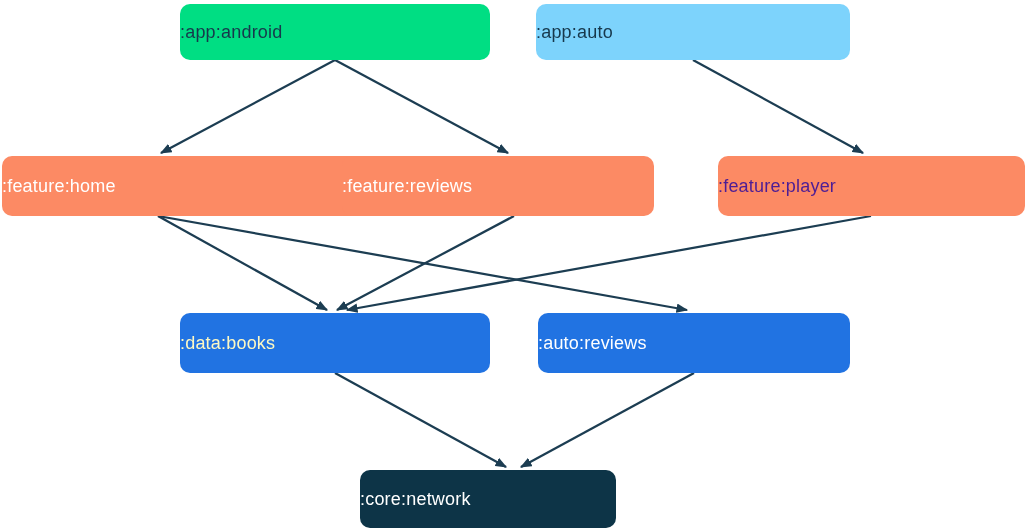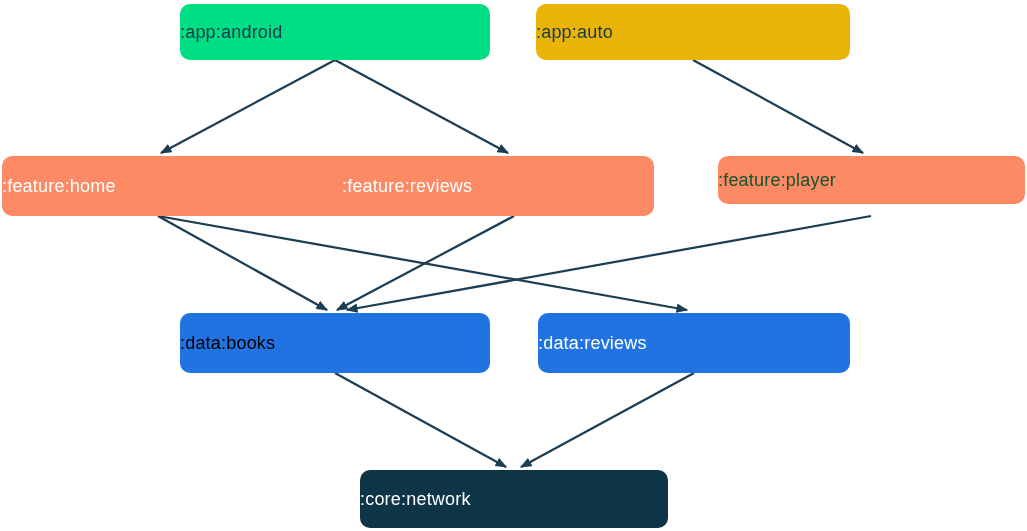--- a/index.html
+++ b/index.html
@@ -56,35 +56,35 @@
         <line x1="514" y1="216" x2="337" y2="310" stroke="#1c3d52" stroke-width="2.25" marker-end="url(#arrowhead)"></line>
         <line x1="871" y1="216" x2="347" y2="310" stroke="#1c3d52" stroke-width="2.25" marker-end="url(#arrowhead)"></line>
         <line x1="335" y1="373" x2="506" y2="467" stroke="#1c3d52" stroke-width="2.25" marker-end="url(#arrowhead)"></line>
         <line x1="694" y1="373" x2="521" y2="467" stroke="#1c3d52" stroke-width="2.25" marker-end="url(#arrowhead)"></line>
       </g>
   </svg>
   <div id="node-layer">
       <div class="node" style="left: 180px; top: 4px; width: 310px; height: 56px; background: rgb(0, 222, 131); color: rgb(23, 56, 76);">
         <span>:app:android</span>
       </div>
-      <div class="node" style="left: 536px; top: 4px; width: 314px; height: 56px; background: #eab308; color: rgb(23, 56, 76);">
+      <div class="node" style="left: 536px; top: 4px; width: 314px; height: 56px; background: #7dd3fc; color: rgb(23, 56, 76);">
         <span>:app:auto</span>
       </div>
       <div class="node" style="left: 2px; top: 156px; width: 364px; height: 60px; background: rgb(252, 138, 100); color: rgb(255, 255, 255);">
         <span>:feature:home</span>
       </div>
       <div class="node" style="left: 342px; top: 156px; width: 312px; height: 60px; background: rgb(252, 138, 100); color: rgb(255, 255, 255);">
         <span>:feature:reviews</span>
       </div>
-      <div class="node" style="left: 718px; top: 156px; width: 307px; height: 48px; background: rgb(252, 138, 100); color: #14532d;">
+      <div class="node" style="left: 718px; top: 156px; width: 307px; height: 60px; background: rgb(252, 138, 100); color: #4c1d95;">
         <span>:feature:player</span>
       </div>
-      <div class="node" style="left: 180px; top: 313px; width: 310px; height: 60px; background: rgb(33, 115, 226); color: #000000;">
+      <div class="node" style="left: 180px; top: 313px; width: 310px; height: 60px; background: rgb(33, 115, 226); color: #fef9c3;">
         <span>:data:books</span>
       </div>
       <div class="node" style="left: 538px; top: 313px; width: 312px; height: 60px; background: rgb(33, 115, 226); color: rgb(255, 255, 255);">
-        <span>:data:reviews</span>
+        <span>:auto:reviews</span>
       </div>
-      <div class="node" style="left: 360px; top: 470px; width: 308px; height: 58px; background: rgb(13, 52, 71); color: rgb(255, 255, 255);">
+      <div class="node" style="left: 360px; top: 470px; width: 256px; height: 58px; background: rgb(13, 52, 71); color: rgb(255, 255, 255);">
         <span>:core:network</span>
       </div>
     </div>
 </div>
 
 </body></html>

